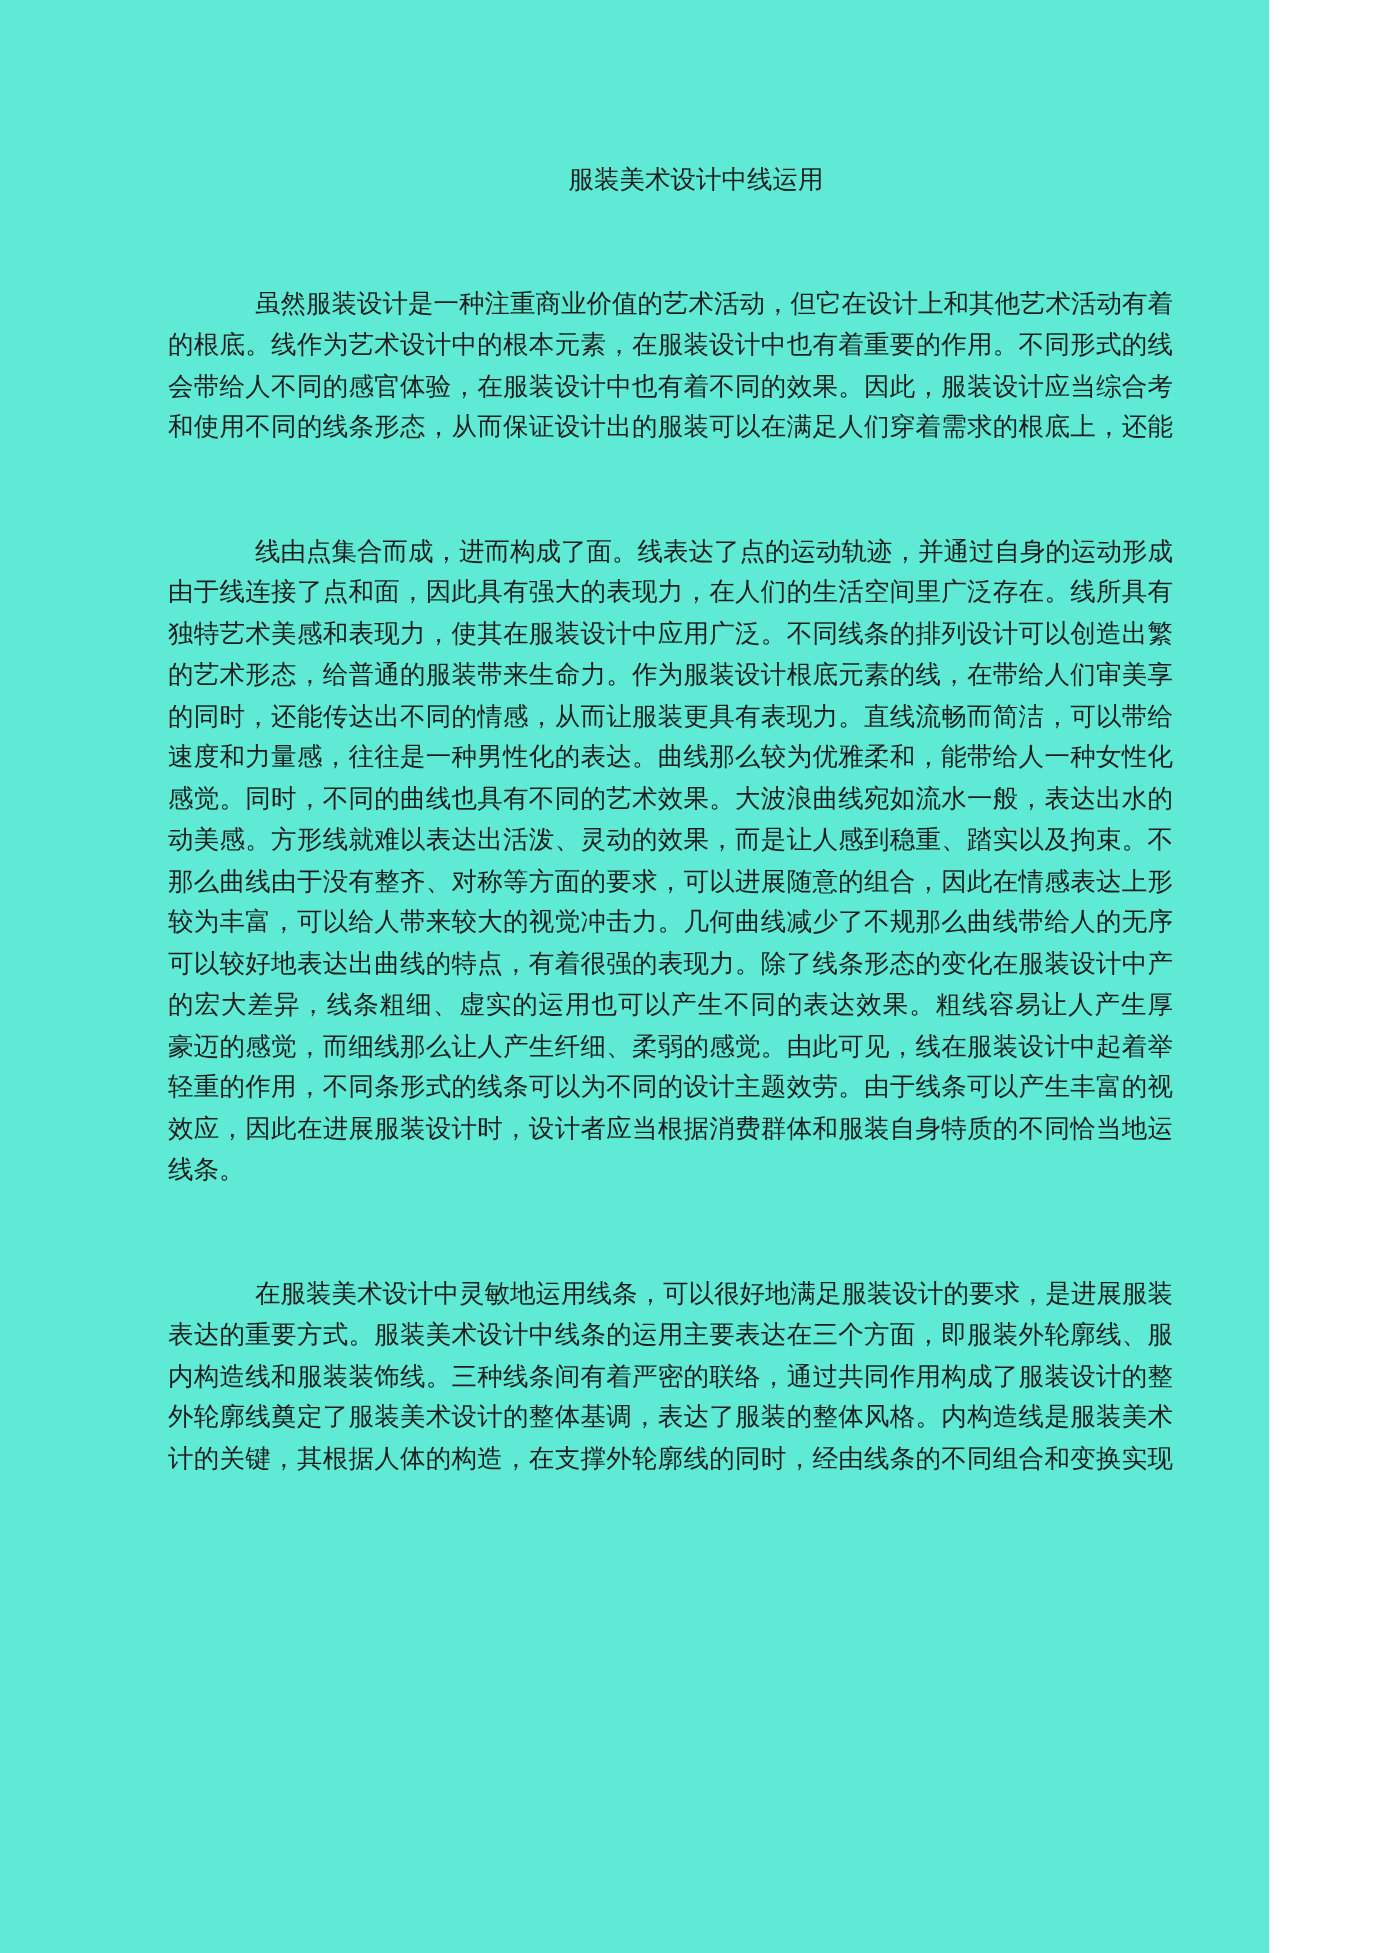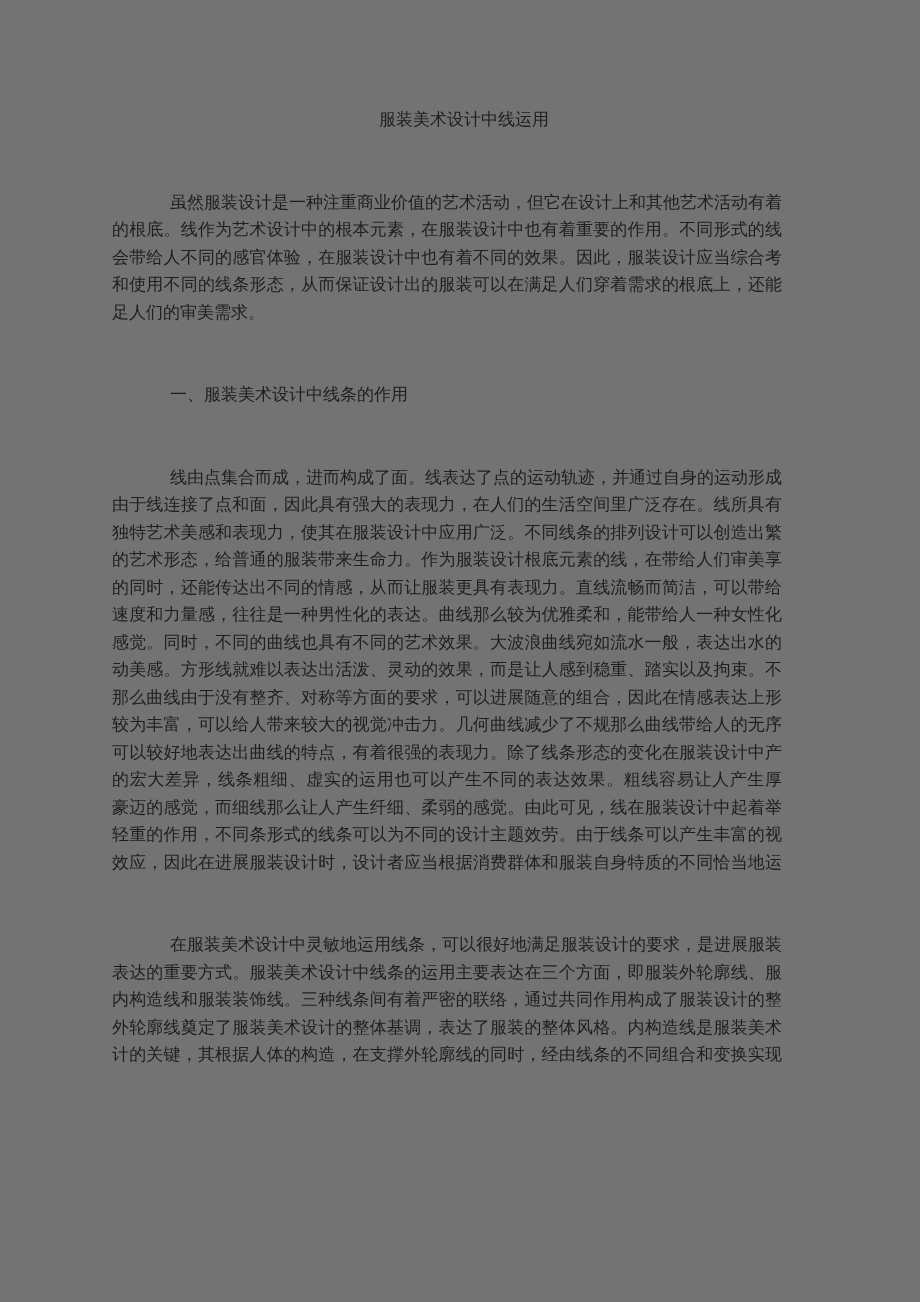--- a/index.html
+++ b/index.html
@@ -2,23 +2,23 @@
 <html lang="zh"><head>
 <meta charset="utf-8">
 <style>
   html, body {
     margin: 0;
     padding: 0;
     background: #ffffff;
   }
   .page {
     position: relative;
-    width: 920px;
+    width: 846px;
     height: 1302px;
-    background: #737373;
+    background: #5eead4;
     overflow: hidden;
     box-sizing: border-box;
     padding: 106px 138px 0 112px;
     font-family: "Liberation Serif", "DejaVu Serif", serif;
     font-size: 17px;
     line-height: 27.5px;
     color: #1e1e1e;
   }
   .content {
     width: 670px;
@@ -67,41 +67,40 @@
 <div class="page">
   <div class="content">
 
     <h1 class="doc-title">服装美术设计中线运用</h1>
 
     <div class="para">
         <div class="line">虽然服装设计是一种注重商业价值的艺术活动，但它在设计上和其他艺术活动有着共同</div>
         <div class="line">的根底。线作为艺术设计中的根本元素，在服装设计中也有着重要的作用。不同形式的线条</div>
         <div class="line">会带给人不同的感官体验，在服装设计中也有着不同的效果。因此，服装设计应当综合考虑</div>
         <div class="line">和使用不同的线条形态，从而保证设计出的服装可以在满足人们穿着需求的根底上，还能满</div>
-        <div class="line">足人们的审美需求。</div>
       </div>
 
-    <h2 class="heading">一、服装美术设计中线条的作用</h2>
 
     <div class="para">
         <div class="line">线由点集合而成，进而构成了面。线表达了点的运动轨迹，并通过自身的运动形成了面。</div>
         <div class="line">由于线连接了点和面，因此具有强大的表现力，在人们的生活空间里广泛存在。线所具有的</div>
         <div class="line">独特艺术美感和表现力，使其在服装设计中应用广泛。不同线条的排列设计可以创造出繁多</div>
         <div class="line">的艺术形态，给普通的服装带来生命力。作为服装设计根底元素的线，在带给人们审美享受</div>
         <div class="line">的同时，还能传达出不同的情感，从而让服装更具有表现力。直线流畅而简洁，可以带给人</div>
         <div class="line">速度和力量感，往往是一种男性化的表达。曲线那么较为优雅柔和，能带给人一种女性化的</div>
         <div class="line">感觉。同时，不同的曲线也具有不同的艺术效果。大波浪曲线宛如流水一般，表达出水的流</div>
         <div class="line">动美感。方形线就难以表达出活泼、灵动的效果，而是让人感到稳重、踏实以及拘束。不规</div>
         <div class="line">那么曲线由于没有整齐、对称等方面的要求，可以进展随意的组合，因此在情感表达上形式</div>
         <div class="line">较为丰富，可以给人带来较大的视觉冲击力。几何曲线减少了不规那么曲线带给人的无序感，</div>
         <div class="line">可以较好地表达出曲线的特点，有着很强的表现力。除了线条形态的变化在服装设计中产生</div>
         <div class="line">的宏大差异，线条粗细、虚实的运用也可以产生不同的表达效果。粗线容易让人产生厚重、</div>
         <div class="line">豪迈的感觉，而细线那么让人产生纤细、柔弱的感觉。由此可见，线在服装设计中起着举足</div>
         <div class="line">轻重的作用，不同条形式的线条可以为不同的设计主题效劳。由于线条可以产生丰富的视觉</div>
         <div class="line">效应，因此在进展服装设计时，设计者应当根据消费群体和服装自身特质的不同恰当地运用</div>
+        <div class="line">线条。</div>
       </div>
 
 
     <div class="para cut">
         <div class="line">在服装美术设计中灵敏地运用线条，可以很好地满足服装设计的要求，是进展服装艺术</div>
         <div class="line">表达的重要方式。服装美术设计中线条的运用主要表达在三个方面，即服装外轮廓线、服装</div>
         <div class="line">内构造线和服装装饰线。三种线条间有着严密的联络，通过共同作用构成了服装设计的整体。</div>
         <div class="line">外轮廓线奠定了服装美术设计的整体基调，表达了服装的整体风格。内构造线是服装美术设</div>
         <div class="line">计的关键，其根据人体的构造，在支撑外轮廓线的同时，经由线条的不同组合和变换实现服</div>
       </div>

